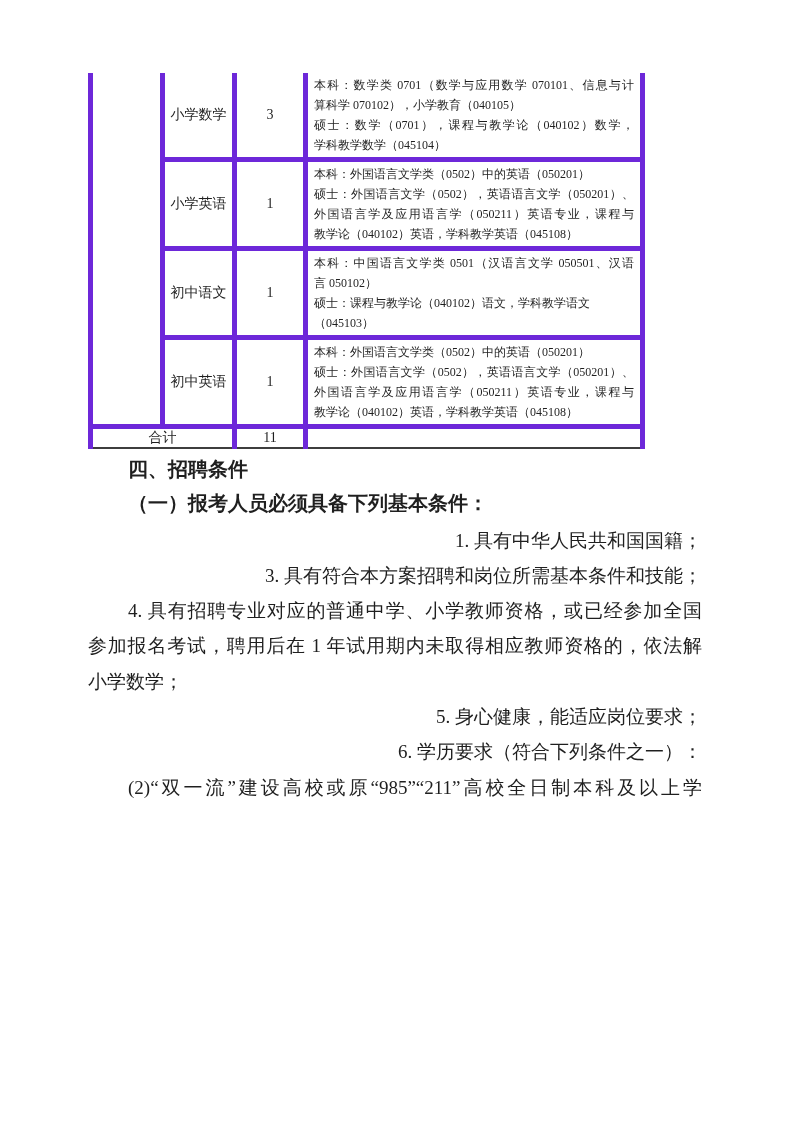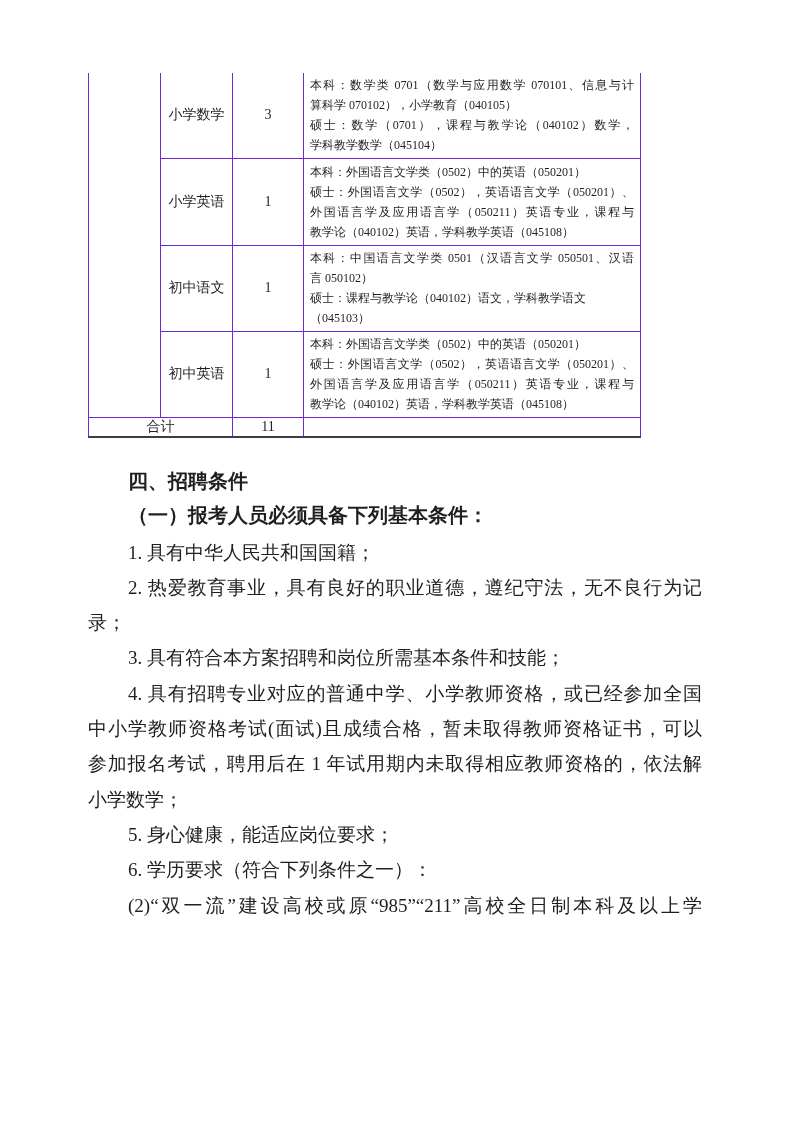--- a/index.html
+++ b/index.html
@@ -16,21 +16,21 @@
   
   .tbl {
     position: absolute;
     left: 88px;
     top: 73px;
     width: 552px;
     border-collapse: collapse;
     table-layout: fixed;
   }
   .tbl td {
-    border: 1px solid #6d28d9;
+    border: 5px solid #6d28d9;
     padding: 0;
     vertical-align: middle;
     overflow: hidden;
   }
   .tbl tr.r1 td { border-top: none; }          
   .tbl tr.total td { border-bottom: 2px solid #3e3e3e; }
   .tbl td.sub, .tbl td.cnt {
     text-align: center;
     font-size: 14px;
   }
@@ -44,38 +44,38 @@
   .req .ln.j {
     white-space: normal;
     text-align: justify;
     text-align-last: justify;
   }
 
   
   .bodytext {
     position: absolute;
     left: 88px;
-    top: 464px;
+    top: 452px;
     width: 614px;
     font-size: 19px;
   }
   .bodytext .ln { line-height: 35.3px; }
   .h1 {
     font-family: "Liberation Sans", sans-serif;
     font-weight: 700;
     font-size: 20px;
     padding-left: 40px;
   }
   .h2 {
     font-weight: 700;
     font-size: 20px;
     padding-left: 40px;
     font-family: Liberation Mono, monospace;
   }
-  .para .ln:first-child { padding-left: 40px; }
+  .para .ln:first-child { padding-left: 40px; text-align: right; }
   .para .ln.j {
     text-align: justify;
     text-align-last: justify;
   }
 </style>
 </head>
 <body>
 
 <div class="page">
 
@@ -136,29 +136,24 @@
     </tbody>
   </table>
 
   <div class="bodytext">
     <div class="ln h1">四、招聘条件</div>
     <div class="ln h2">（一）报考人员必须具备下列基本条件：</div>
     <div class="para">
         <div class="ln">1. 具有中华人民共和国国籍；</div>
       </div>
     <div class="para">
-        <div class="ln j">2. 热爱教育事业，具有良好的职业道德，遵纪守法，无不良行为记</div>
-        <div class="ln">录；</div>
-      </div>
-    <div class="para">
         <div class="ln">3. 具有符合本方案招聘和岗位所需基本条件和技能；</div>
       </div>
     <div class="para">
         <div class="ln j">4. 具有招聘专业对应的普通中学、小学教师资格，或已经参加全国</div>
-        <div class="ln j">中小学教师资格考试(面试)且成绩合格，暂未取得教师资格证书，可以</div>
         <div class="ln j">参加报名考试，聘用后在 1 年试用期内未取得相应教师资格的，依法解</div>
         <div class="ln">小学数学；</div>
       </div>
     <div class="para">
         <div class="ln">5. 身心健康，能适应岗位要求；</div>
       </div>
     <div class="para">
         <div class="ln">6. 学历要求（符合下列条件之一）：</div>
       </div>
     <div class="para">

